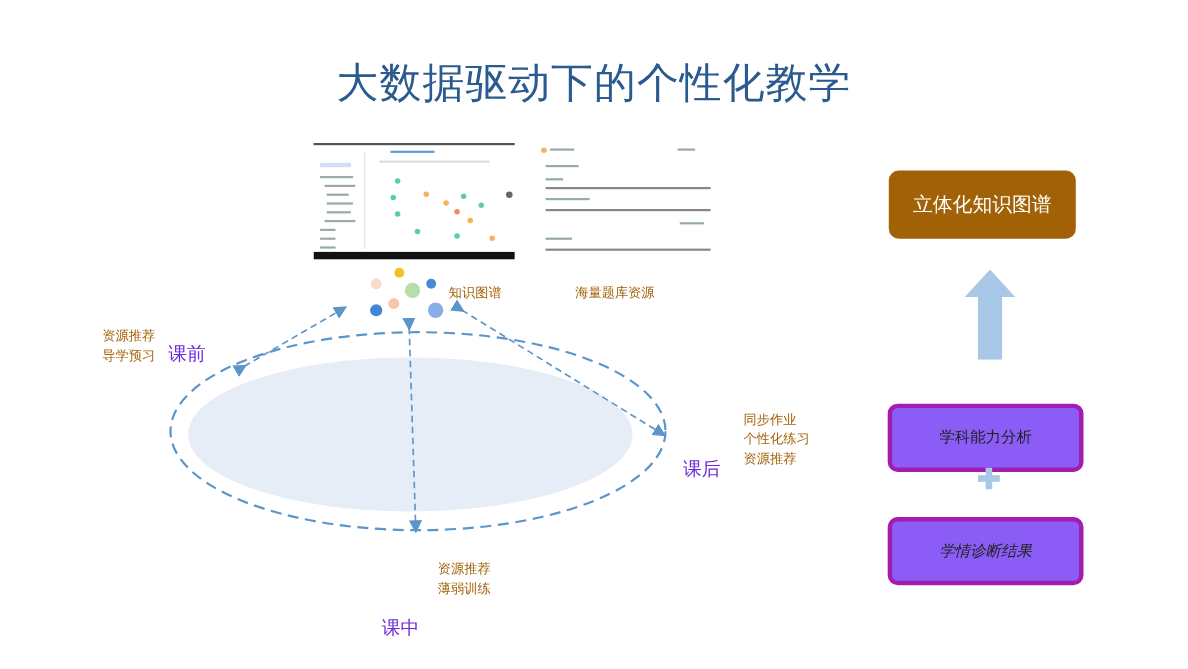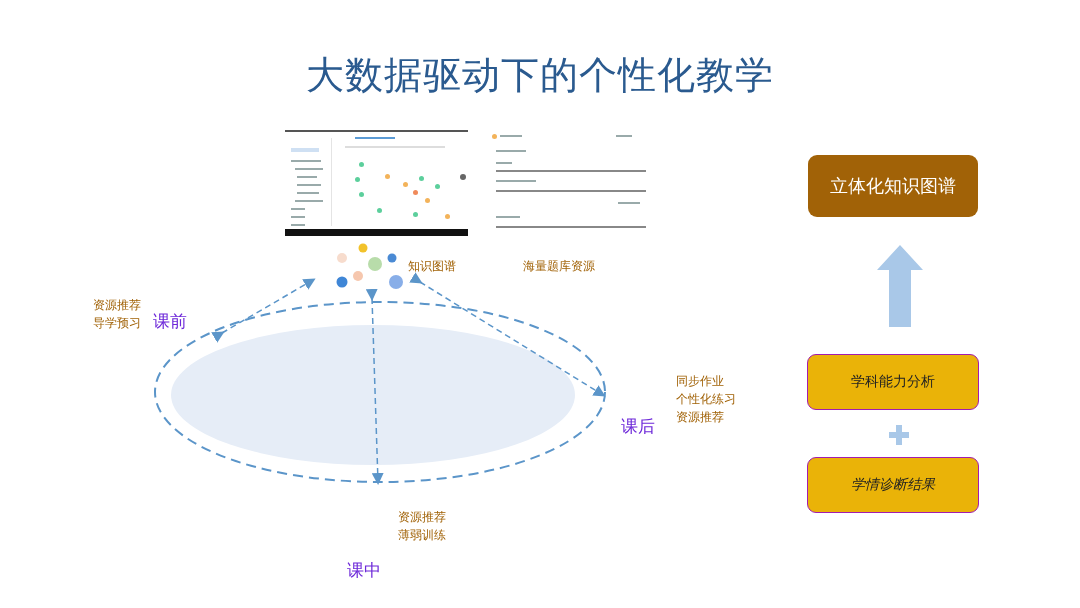--- a/index.html
+++ b/index.html
@@ -8,21 +8,21 @@
   .title{left:0;width:1080px;top:50px;text-align:center;font-size:38px;color:#2a5a8f;letter-spacing:1px;}
   .shot1{left:285px;top:130px;width:183px;height:104px;background:#fff;border-top:2px solid #555;overflow:hidden;}
   .shot1 .side{position:absolute;left:0;top:6px;width:46px;height:88px;border-right:1px solid #e4e4e4;}
   .shot1 .bar{position:absolute;left:0;bottom:0;width:183px;height:7px;background:#111;}
   .shot2{left:488px;top:130px;width:160px;height:104px;background:#fff;overflow:hidden;}
   .mini{position:absolute;height:2px;background:#9aa;}
   .node{position:absolute;width:5px;height:5px;border-radius:50%;}
   .lbl{font-size:12px;color:#a16207;}
   .orange{color:#6d28d9;font-size:17px;}
   .bigbox{left:808px;top:155px;width:170px;height:62px;background:#a16207;border-radius:9px;color:#fff;font-size:18px;display:flex;align-items:center;justify-content:center;}
-  .box{width:170px;height:54px;border:1px solid #a21caf;border-radius:9px;background:#eab308;font-size:14px;color:#222;display:flex;align-items:center;justify-content:center;}
+  .box{width:170px;height:54px;border:4px solid #a21caf;border-radius:9px;background:#8b5cf6;font-size:14px;color:#222;display:flex;align-items:center;justify-content:center;margin-top:13px;}
 </style>
 </head>
 <body>
 
 <div class="abs title">大数据驱动下的个性化教学</div>
 
 <div class="abs shot1">
   <div class="side">
     <div class="mini" style="left:6px;top:10px;width:28px;background:#cfe0f3;height:4px;"></div>
     <div class="mini" style="left:6px;top:22px;width:30px;"></div>

